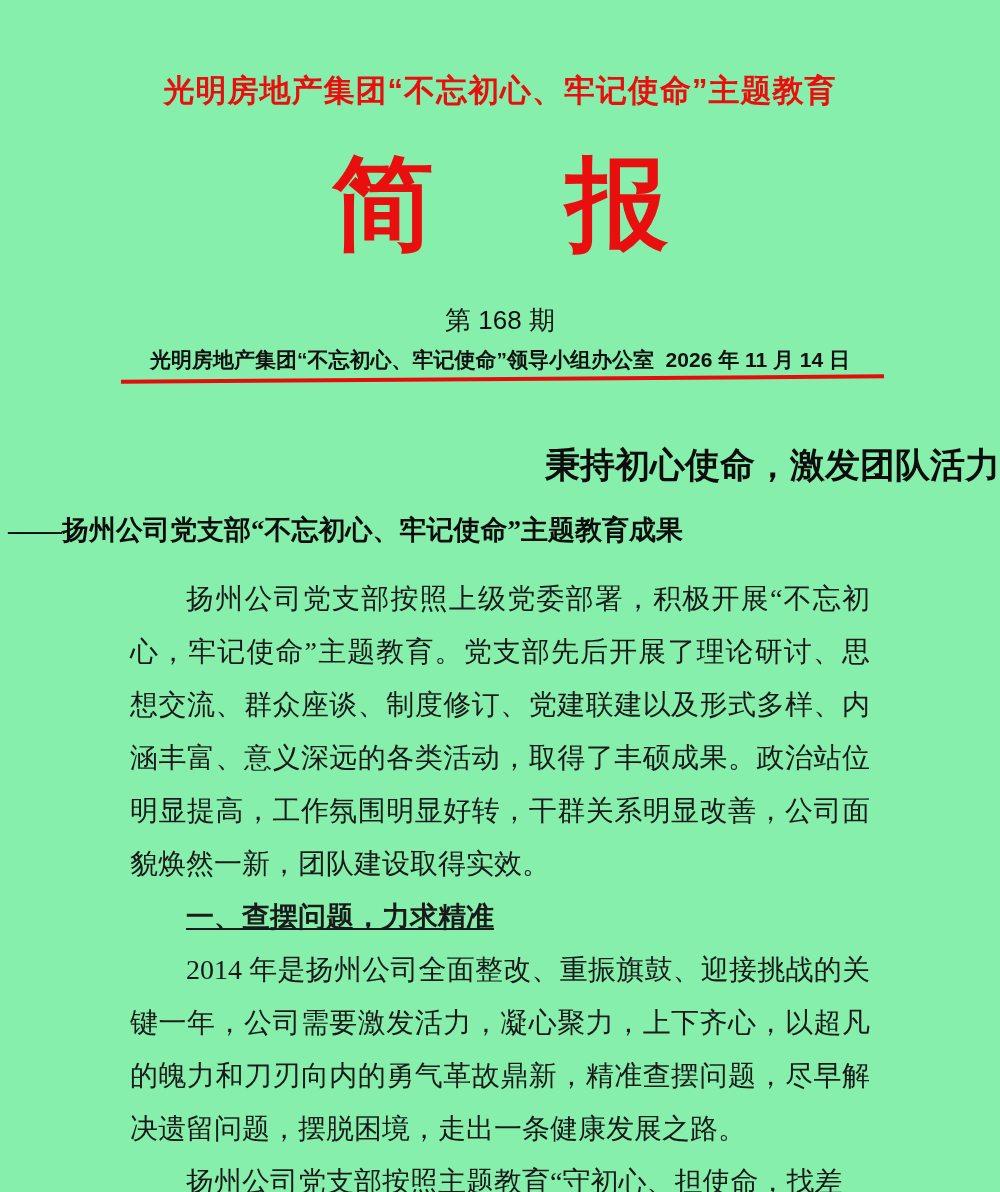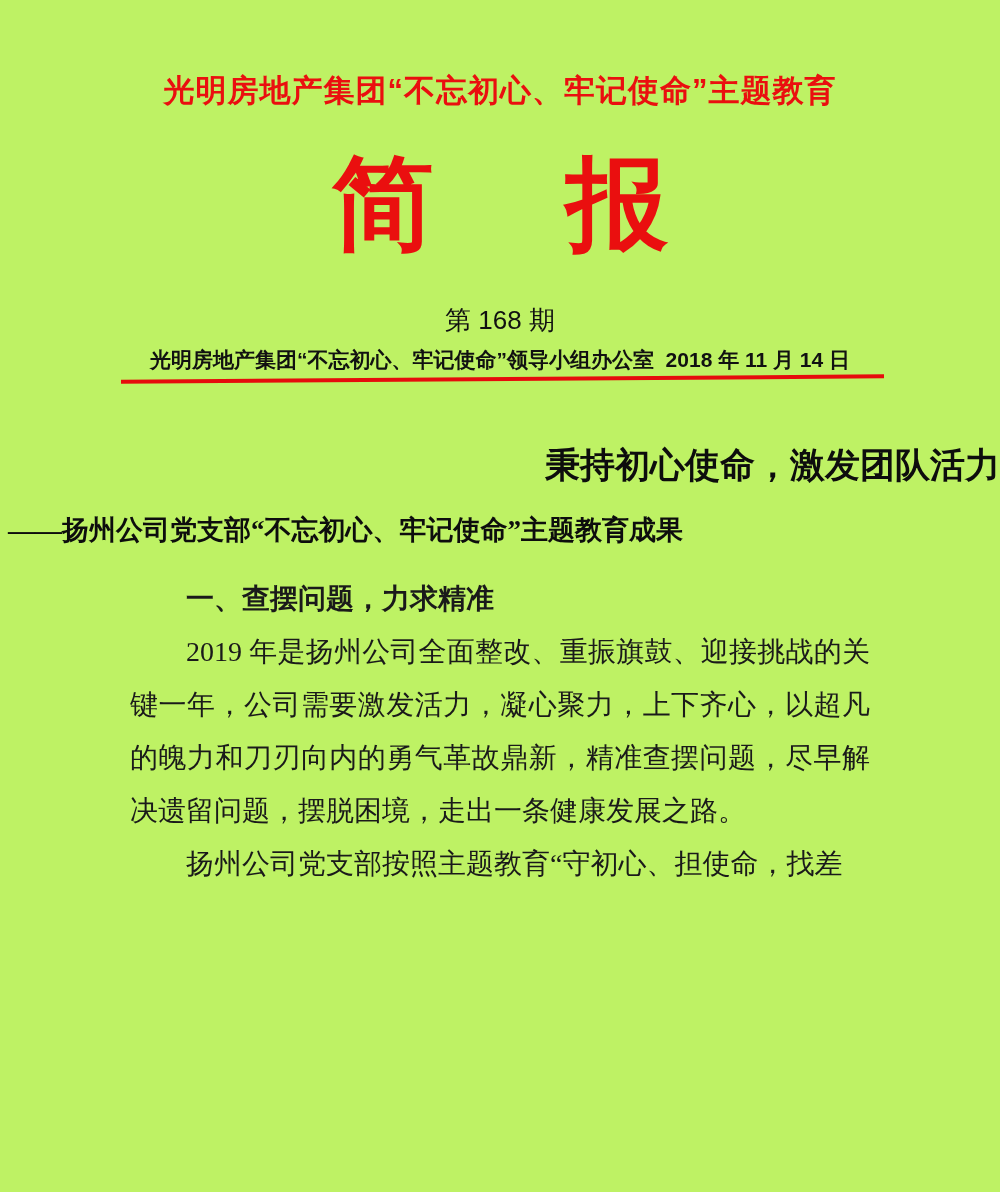--- a/index.html
+++ b/index.html
@@ -4,21 +4,21 @@
 <style>
   html, body {
     margin: 0;
     padding: 0;
     background: #ffffff;
   }
   .page {
     position: relative;
     width: 1000px;
     height: 1192px;
-    background: #bef264;
+    background: #86efac;
     overflow: hidden;
     font-family: "Liberation Serif", serif;
     color: #181818;
   }
   .masthead-topic {
     position: absolute;
     top: 70px;
     left: 0;
     width: 100%;
     text-align: center;
@@ -108,43 +108,45 @@
     line-height: 53px;
     text-align: justify;
     color: #1a1a1a;
   }
   .body-text p {
     margin: 0;
     text-indent: 2em;
   }
   .body-text p.section-heading {
     font-weight: bold;
+    text-decoration: underline;
   }
 </style>
 </head>
 <body>
 
 <div class="page">
 
   <div class="masthead-topic">光明房地产集团“不忘初心、牢记使命”主题教育</div>
 
   <div class="banner">
     <span>简</span>
     <span>报</span>
   </div>
 
   <div class="issue-line">第 168 期</div>
 
-  <div class="office-line">光明房地产集团“不忘初心、牢记使命”领导小组办公室  2018 年 11 月 14 日</div>
+  <div class="office-line">光明房地产集团“不忘初心、牢记使命”领导小组办公室  2026 年 11 月 14 日</div>
 
   <div class="red-rule"></div>
 
   <div class="article-title">秉持初心使命，激发团队活力</div>
 
   <div class="article-subtitle">——扬州公司党支部“不忘初心、牢记使命”主题教育成果</div>
 
   <div class="body-text">
+    <p>扬州公司党支部按照上级党委部署，积极开展“不忘初心，牢记使命”主题教育。党支部先后开展了理论研讨、思想交流、群众座谈、制度修订、党建联建以及形式多样、内涵丰富、意义深远的各类活动，取得了丰硕成果。政治站位明显提高，工作氛围明显好转，干群关系明显改善，公司面貌焕然一新，团队建设取得实效。</p>
     <p class="section-heading">一、查摆问题，力求精准</p>
-    <p>2019 年是扬州公司全面整改、重振旗鼓、迎接挑战的关键一年，公司需要激发活力，凝心聚力，上下齐心，以超凡的魄力和刀刃向内的勇气革故鼎新，精准查摆问题，尽早解决遗留问题，摆脱困境，走出一条健康发展之路。</p>
+    <p>2014 年是扬州公司全面整改、重振旗鼓、迎接挑战的关键一年，公司需要激发活力，凝心聚力，上下齐心，以超凡的魄力和刀刃向内的勇气革故鼎新，精准查摆问题，尽早解决遗留问题，摆脱困境，走出一条健康发展之路。</p>
     <p>扬州公司党支部按照主题教育“守初心、担使命，找差</p>
   </div>
 
 </div>
 
 </body></html>

